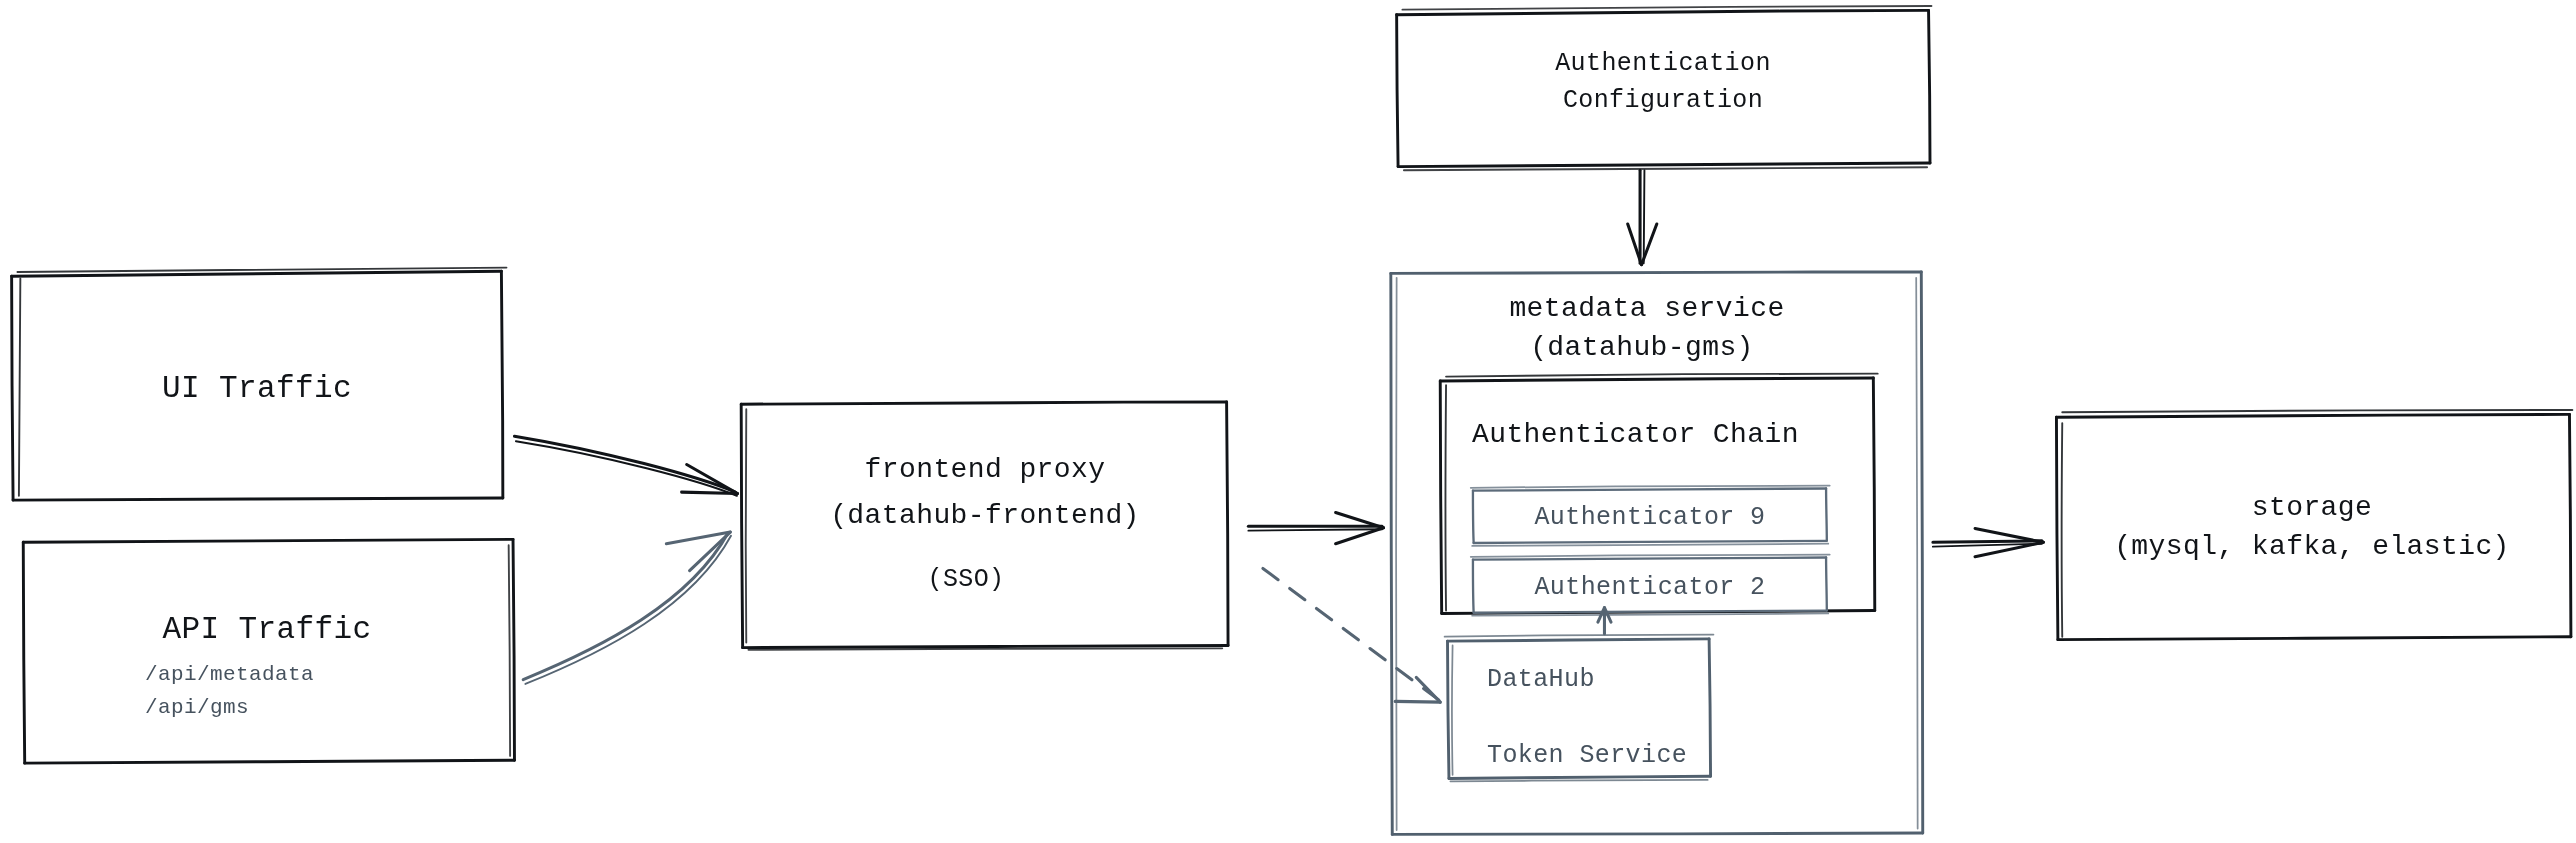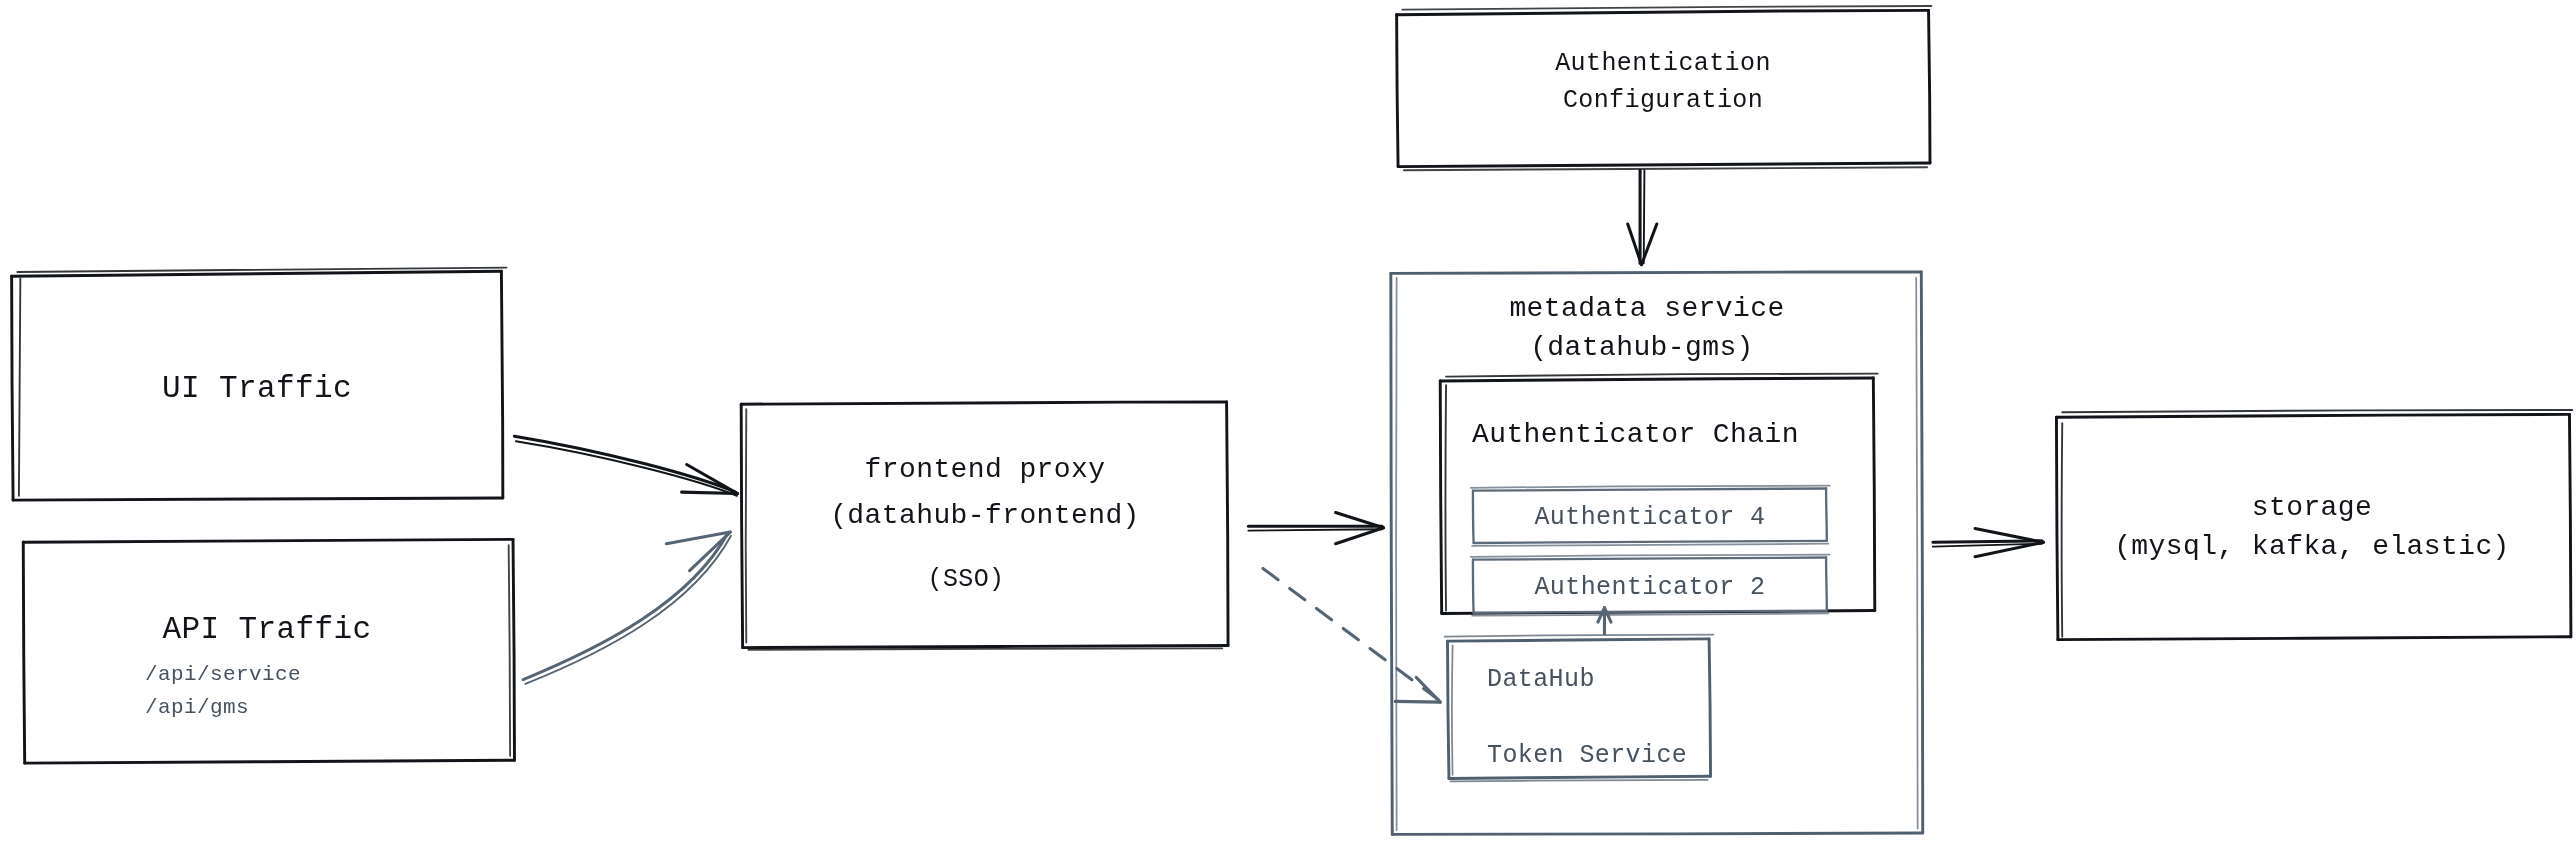--- a/index.html
+++ b/index.html
@@ -240,36 +240,36 @@
       <path class="arrow-dark" style="stroke-width:2.6" d="M2660,752 L2810,748"></path>
       <path class="arrow-dark" d="M2718,727 L2812,746"></path>
       <path class="arrow-dark" d="M2718,766 L2812,746"></path>
     </g>
 
   </svg>
 
   <div class="label t-xl center-x" style="left:257px; top:369px; width:465px;">UI Traffic</div>
 
   <div class="label t-xl center-x" style="left:267px; top:610px; width:465px;">API Traffic</div>
-  <div class="label t-sm gray" style="left:145px; top:661px; text-align:left;">/api/service</div>
+  <div class="label t-sm gray" style="left:145px; top:661px; text-align:left;">/api/metadata</div>
   <div class="label t-sm gray" style="left:145px; top:694px; text-align:left;">/api/gms</div>
 
   <div class="label t-lg center-x" style="left:985px; top:452px; width:480px;">frontend proxy</div>
   <div class="label t-lg center-x" style="left:985px; top:498px; width:384px;">(datahub-frontend)</div>
   <div class="label t-md center-x" style="left:966px; top:563px; width:480px;">(SSO)</div>
 
   <div class="label t-md center-x" style="left:1663px; top:47px; width:509px;">Authentication</div>
   <div class="label t-md center-x" style="left:1663px; top:84px; width:509px;">Configuration</div>
 
   <div class="label t-lg center-x" style="left:1647px; top:291px; width:509px;">metadata service</div>
   <div class="label t-lg center-x" style="left:1642px; top:330px; width:509px;">(datahub-gms)</div>
 
   <div class="label t-lg" style="left:1472px; top:417px; text-align:right;">Authenticator Chain</div>
 
-  <div class="label t-md gray center-x" style="left:1650px; top:501px; width:378px;">Authenticator 4</div>
+  <div class="label t-md gray center-x" style="left:1650px; top:501px; width:378px;">Authenticator 9</div>
 
   <div class="label t-md gray center-x" style="left:1650px; top:571px; width:378px;">Authenticator 2</div>
 
   <div class="label t-md gray" style="left:1487px; top:663px; text-align:center;">DataHub</div>
   <div class="label t-md gray" style="left:1487px; top:703px; text-align:left;margin-top:36px;">Token Service</div>
 
   <div class="label t-lg center-x" style="left:2312px; top:490px; width:552px;">storage</div>
   <div class="label t-lg center-x" style="left:2312px; top:529px; width:552px;">(mysql, kafka, elastic)</div>
 
 </div>

